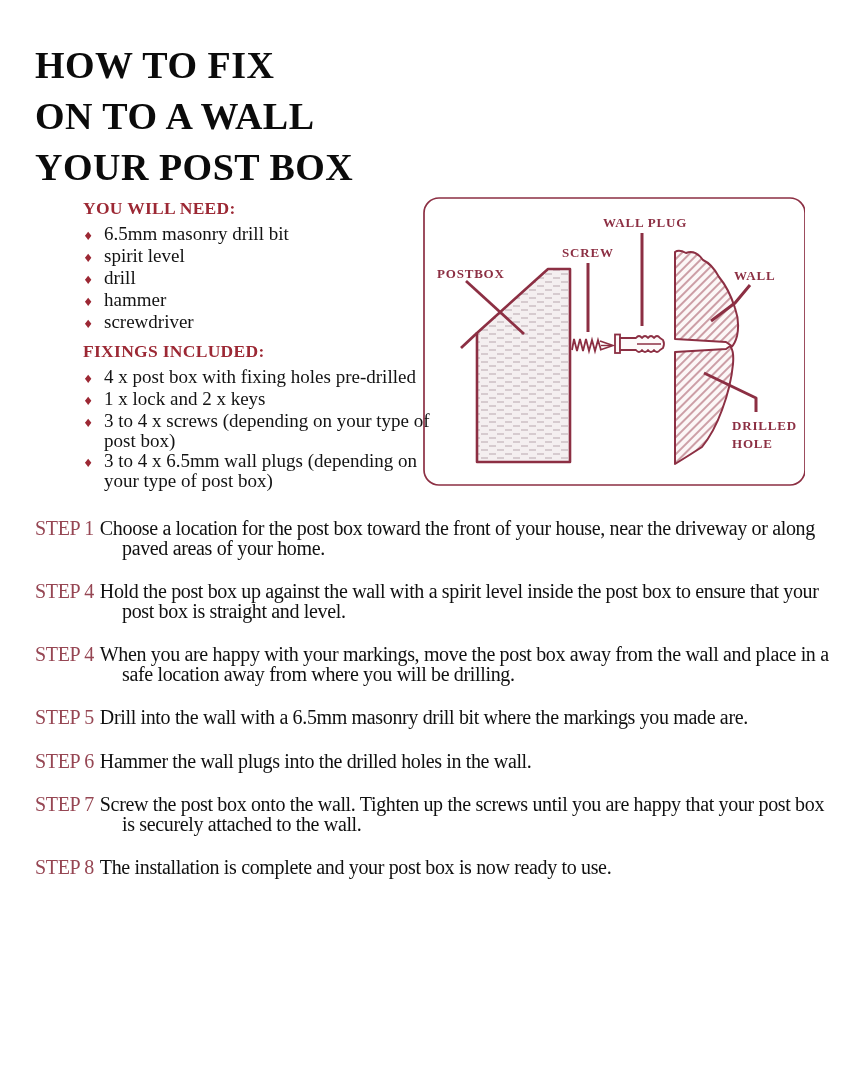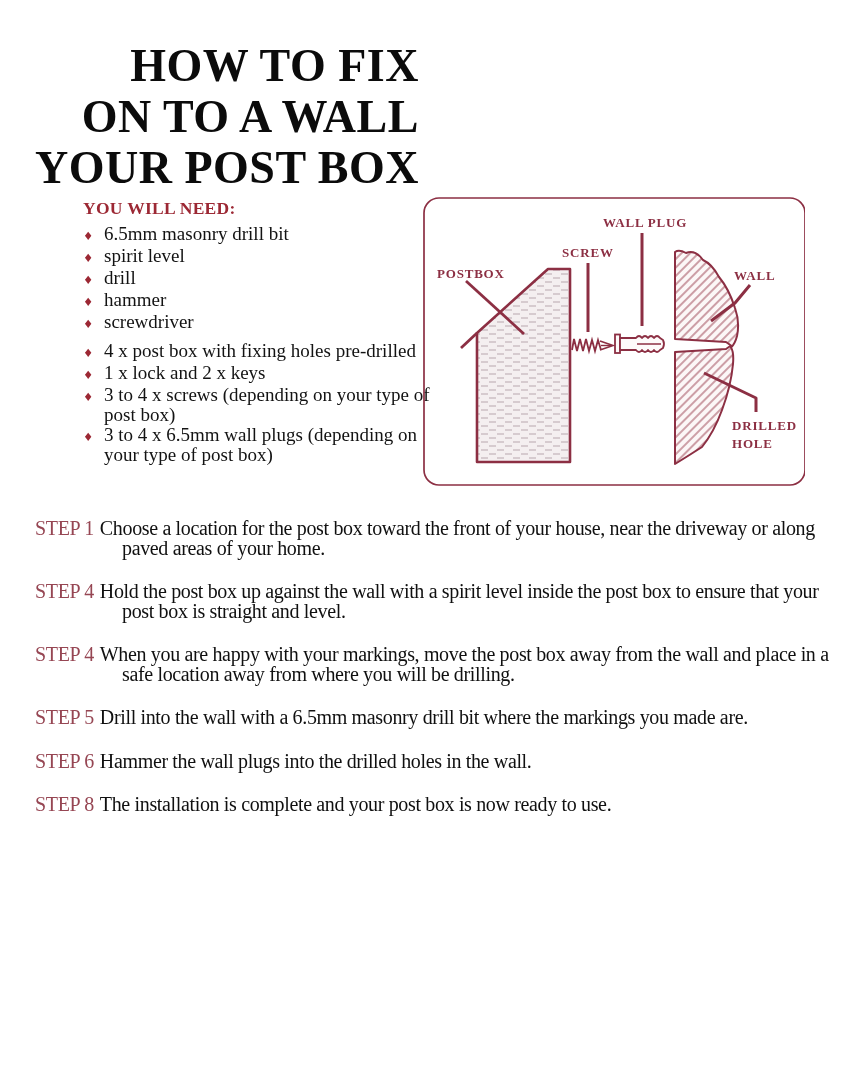--- a/index.html
+++ b/index.html
@@ -3,22 +3,22 @@
 <meta charset="utf-8">
 <style>
   html,body{margin:0;padding:0;}
   body{
     width:855px;height:1078px;background:#ffffff;position:relative;
     font-family:"Liberation Serif", serif;color:#111;overflow:hidden;
   }
   .abs{position:absolute;}
 
   
-  .page-title{left:35px;top:40px;font-size:46px;font-weight:bold;line-height:51px;
-    letter-spacing:.5px;color:#0b0b0b;text-align:right;}
+  .page-title{left:35px;top:40px;font-size:38px;font-weight:bold;line-height:51px;
+    letter-spacing:.5px;color:#0b0b0b;}
 
   
   .list-block{left:35px;width:398px;margin-left:48px;}
   .need-block{top:198px;}
   .fix-block{top:341px;}
   .sec-heading{font-size:17.5px;font-weight:bold;color:var(--heading-red);
     letter-spacing:.3px;margin:0 0 5px 0;}
   ul.dlist{list-style:none;margin:0;padding:0;}
   ul.dlist li{display:flex;align-items:baseline;font-size:19px;line-height:20px;color:#131313;}
   ul.dlist .bullet{flex:0 0 21px;font-family:"DejaVu Sans",sans-serif;font-size:11.5px;
@@ -66,20 +66,21 @@
         <span class="item-text">hammer</span>
       </li>
     <li>
         <span class="bullet">♦</span>
         <span class="item-text">screwdriver</span>
       </li>
   </ul>
 </section>
 
 <section class="abs list-block fix-block">
+  <h2 class="sec-heading">FIXINGS INCLUDED:</h2>
   <ul class="dlist">
     <li>
         <span class="bullet">♦</span>
         <span class="item-text">4 x post box with fixing holes pre-drilled</span>
       </li>
     <li>
         <span class="bullet">♦</span>
         <span class="item-text">1 x lock and 2 x keys</span>
       </li>
     <li>
@@ -141,14 +142,15 @@
   <text class="d-text" x="732" y="430">DRILLED</text>
   <text class="d-text" x="732" y="448">HOLE</text>
 </svg>
 
 <section class="abs steps">
   <p class="step"><span class="step-label">STEP 1</span><span class="step-text">Choose a location for the post box toward the front of your house, near the driveway or along paved areas of your home.</span></p>
   <p class="step"><span class="step-label">STEP 4</span><span class="step-text">Hold the post box up against the wall with a spirit level inside the post box to ensure that your post box is straight and level.</span></p>
   <p class="step"><span class="step-label">STEP 4</span><span class="step-text">When you are happy with your markings, move the post box away from the wall and place in a safe location away from where you will be drilling.</span></p>
   <p class="step"><span class="step-label">STEP 5</span><span class="step-text">Drill into the wall with a 6.5mm masonry drill bit where the markings you made are.</span></p>
   <p class="step"><span class="step-label">STEP 6</span><span class="step-text">Hammer the wall plugs into the drilled holes in the wall.</span></p>
+  <p class="step"><span class="step-label">STEP 7</span><span class="step-text">Screw the post box onto the wall. Tighten up the screws until you are happy that your post box is securely attached to the wall.</span></p>
   <p class="step"><span class="step-label">STEP 8</span><span class="step-text">The installation is complete and your post box is now ready to use.</span></p>
 </section>
 
 </body></html>

